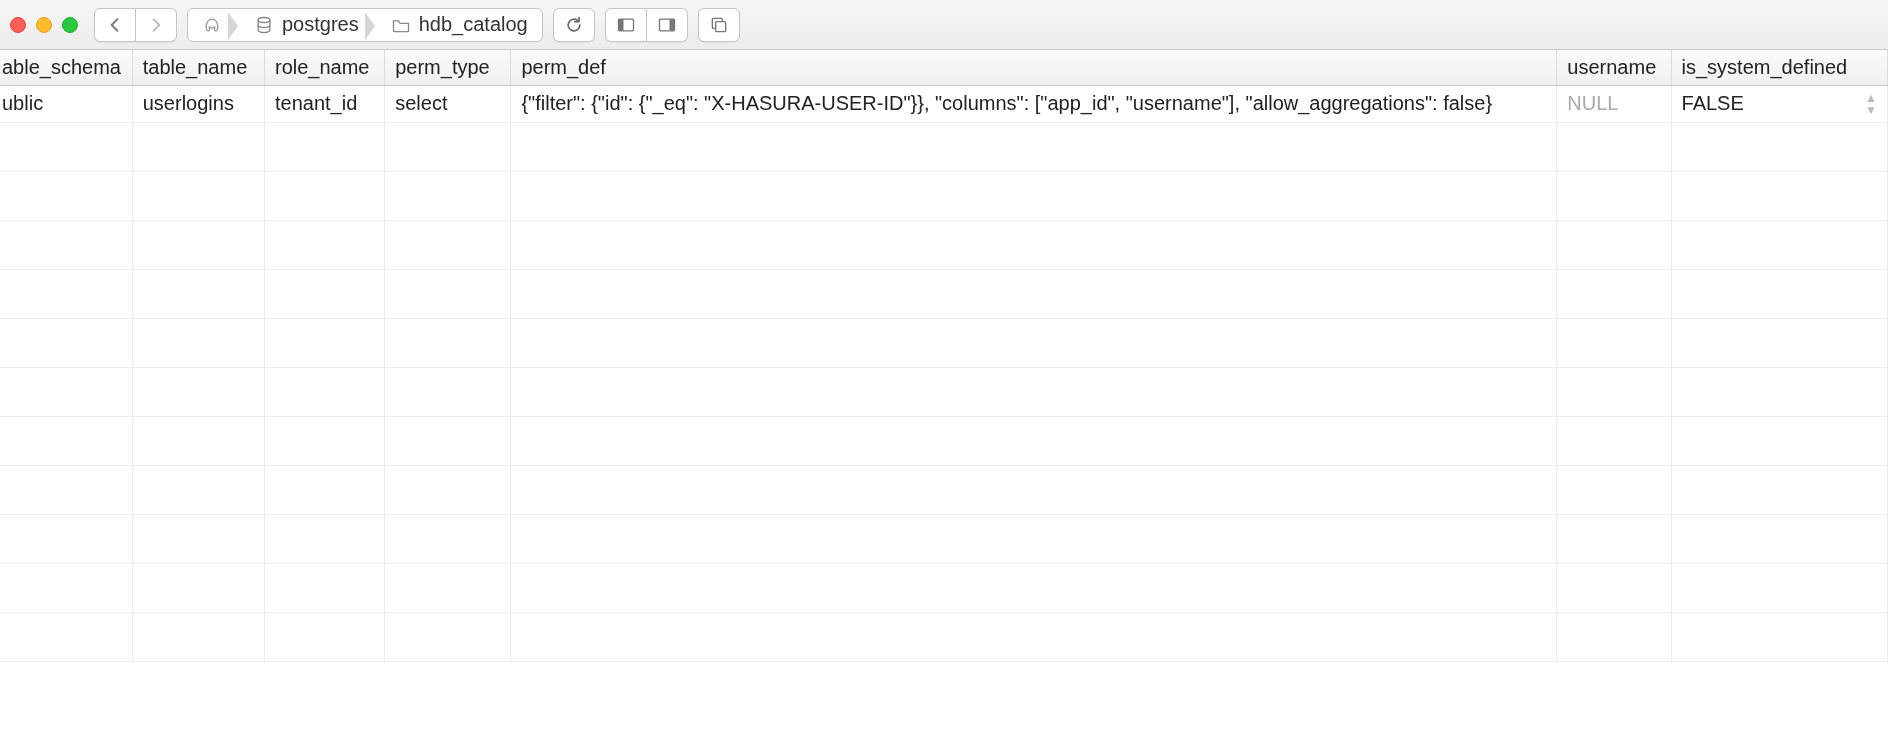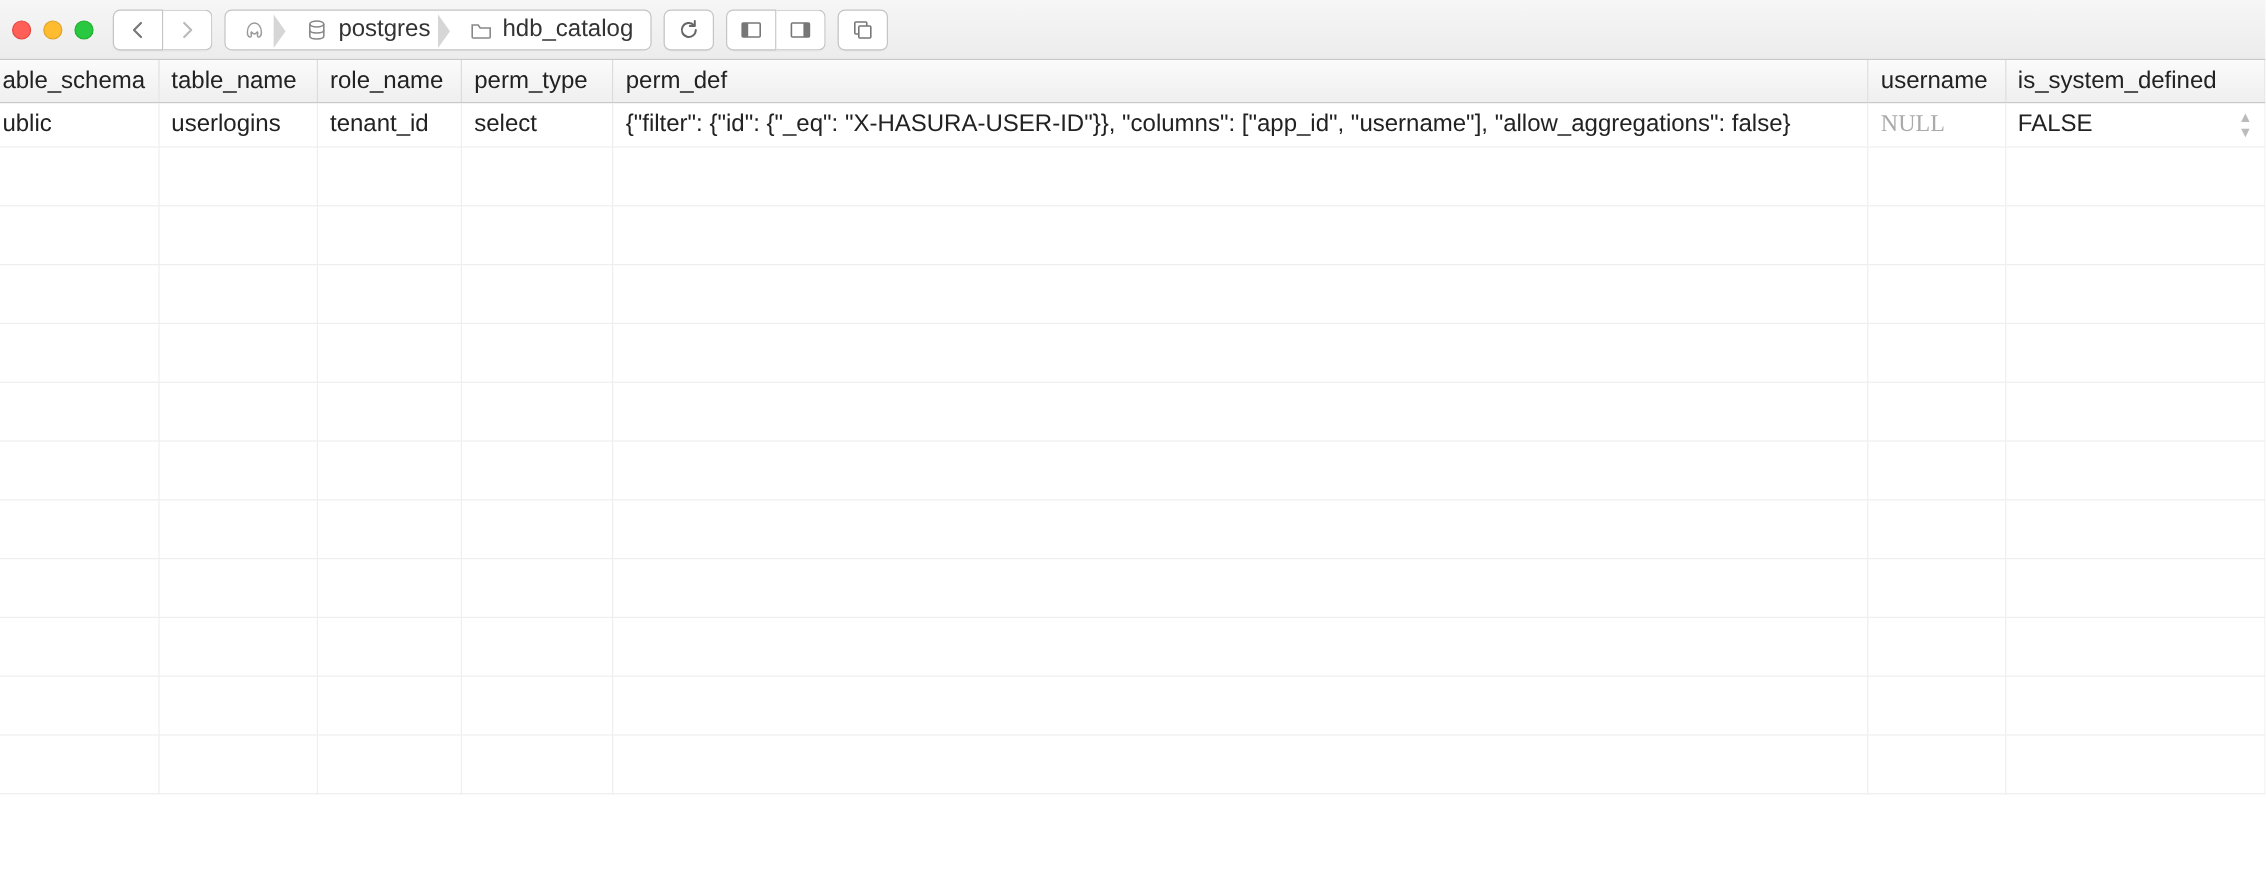--- a/index.html
+++ b/index.html
@@ -55,21 +55,21 @@
     text-align:left; font-weight:400; color:#222;
     background:linear-gradient(#fbfbfb,#efefef);
     border-right:1px solid #dcdcdc; border-bottom:1px solid #c8c8c8;
     padding:6px 10px; height:34px; white-space:nowrap; overflow:hidden;margin-top:24px;
   }
   td {
     border-right:1px solid #eee; border-bottom:1px solid #eee;
     padding:6px 10px; vertical-align:top; color:#222;
   }
   tr.empty td { height:49px; color:transparent; }
-  td.null { color:#aaa;font-family:Liberation Serif, serif; }
+  td.null { color:#aaa; }
   .col-schema   { width:110px; }
   .col-table    { width:110px; }
   .col-role     { width:100px; }
   .col-permtype { width:105px; }
   .col-permdef  { width:870px; }
   .col-comment  { width:95px; }
   .col-sysdef   { width:180px; }
   .first-hdr { padding-left:2px; }
   .first-cell { padding-left:2px;margin-top:40px; }
   .sort-ind { float:right; color:#bbb; font-size:12px; line-height:1; }

